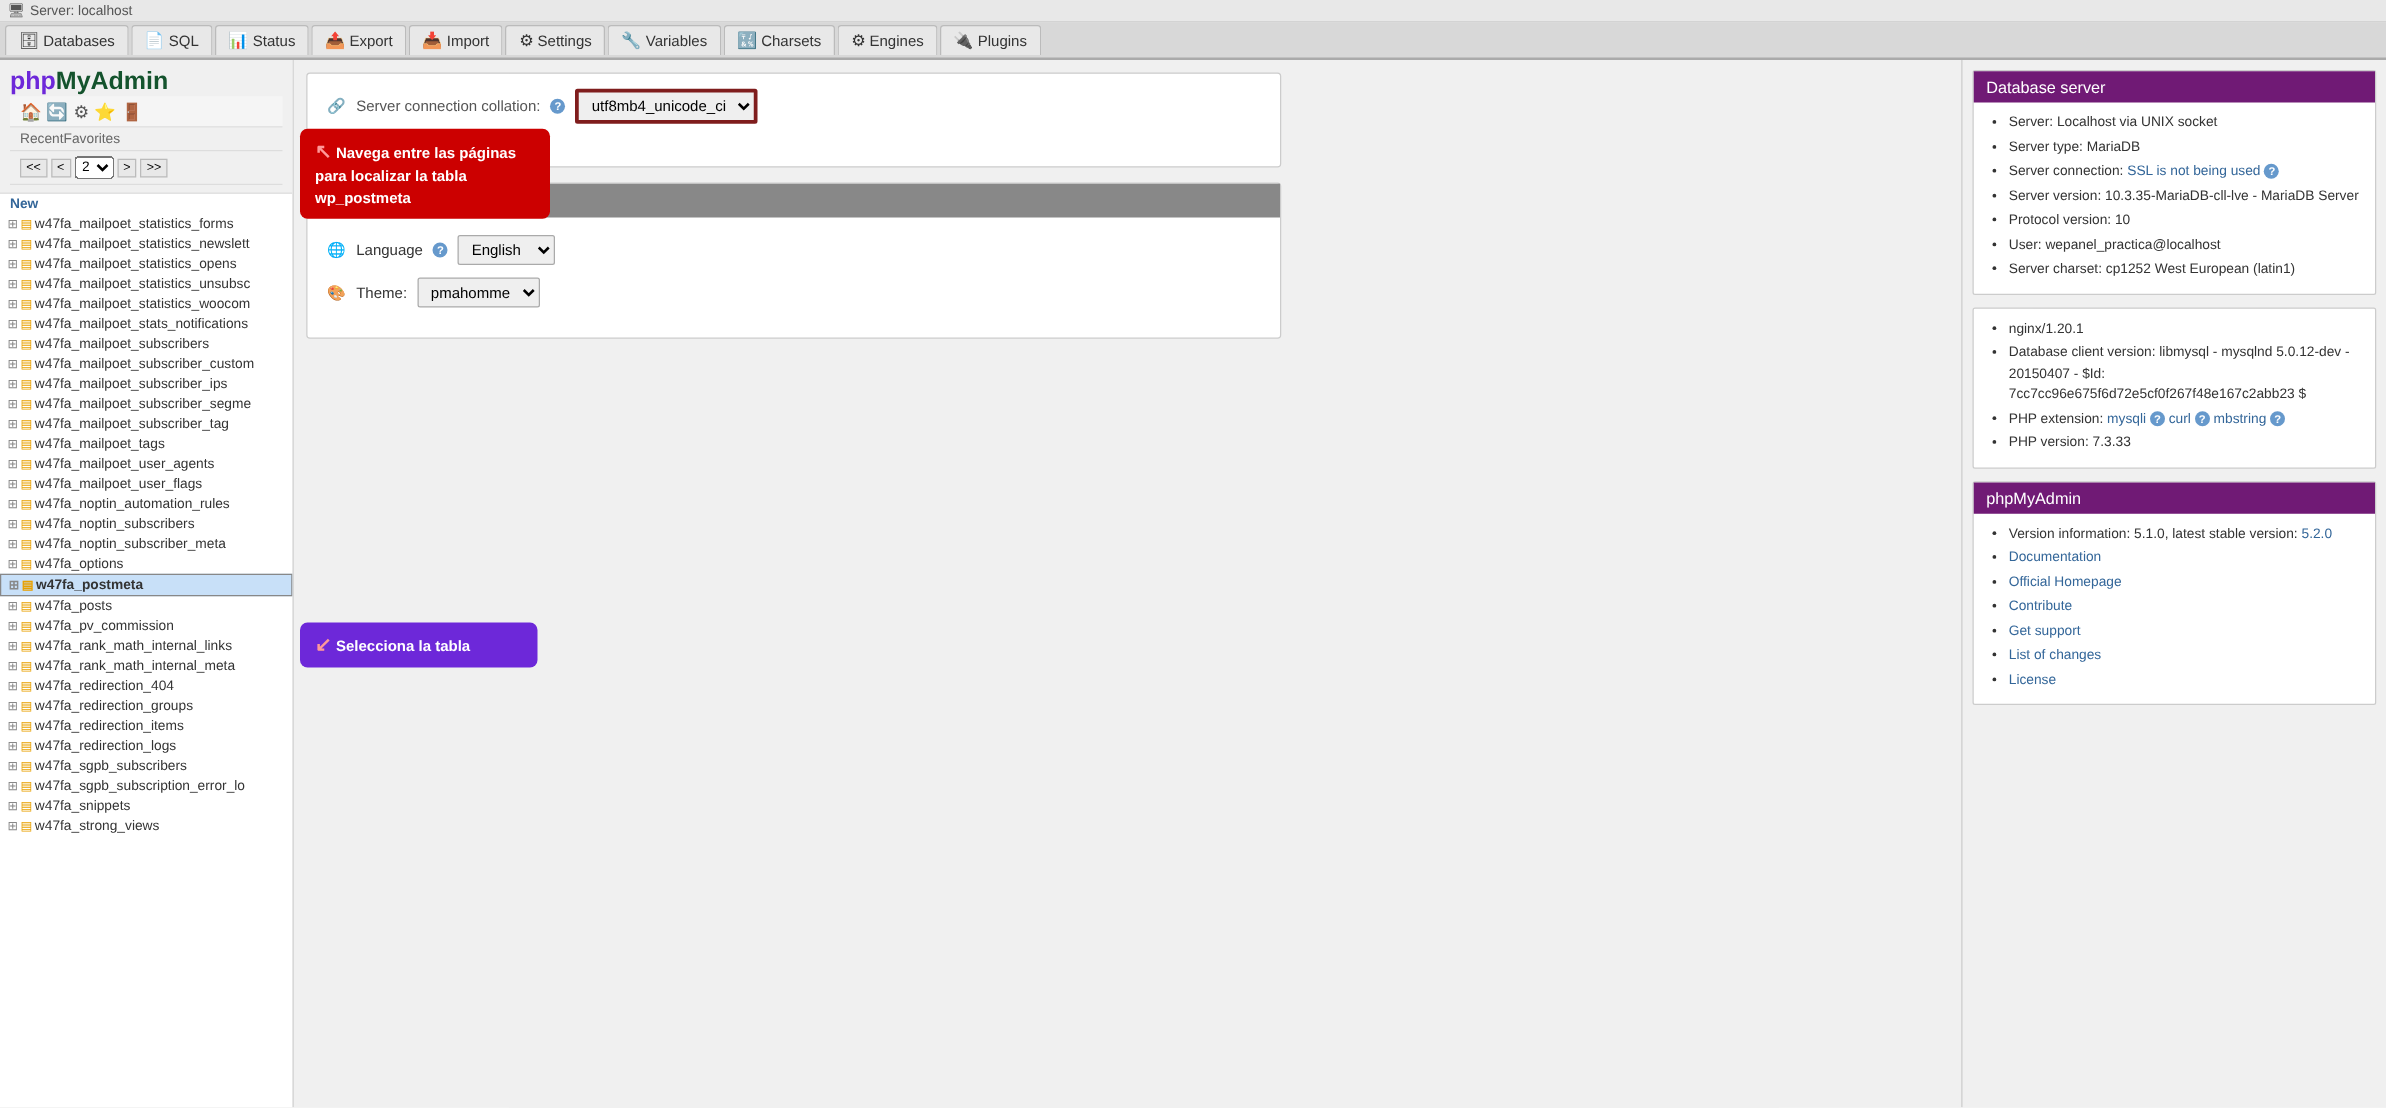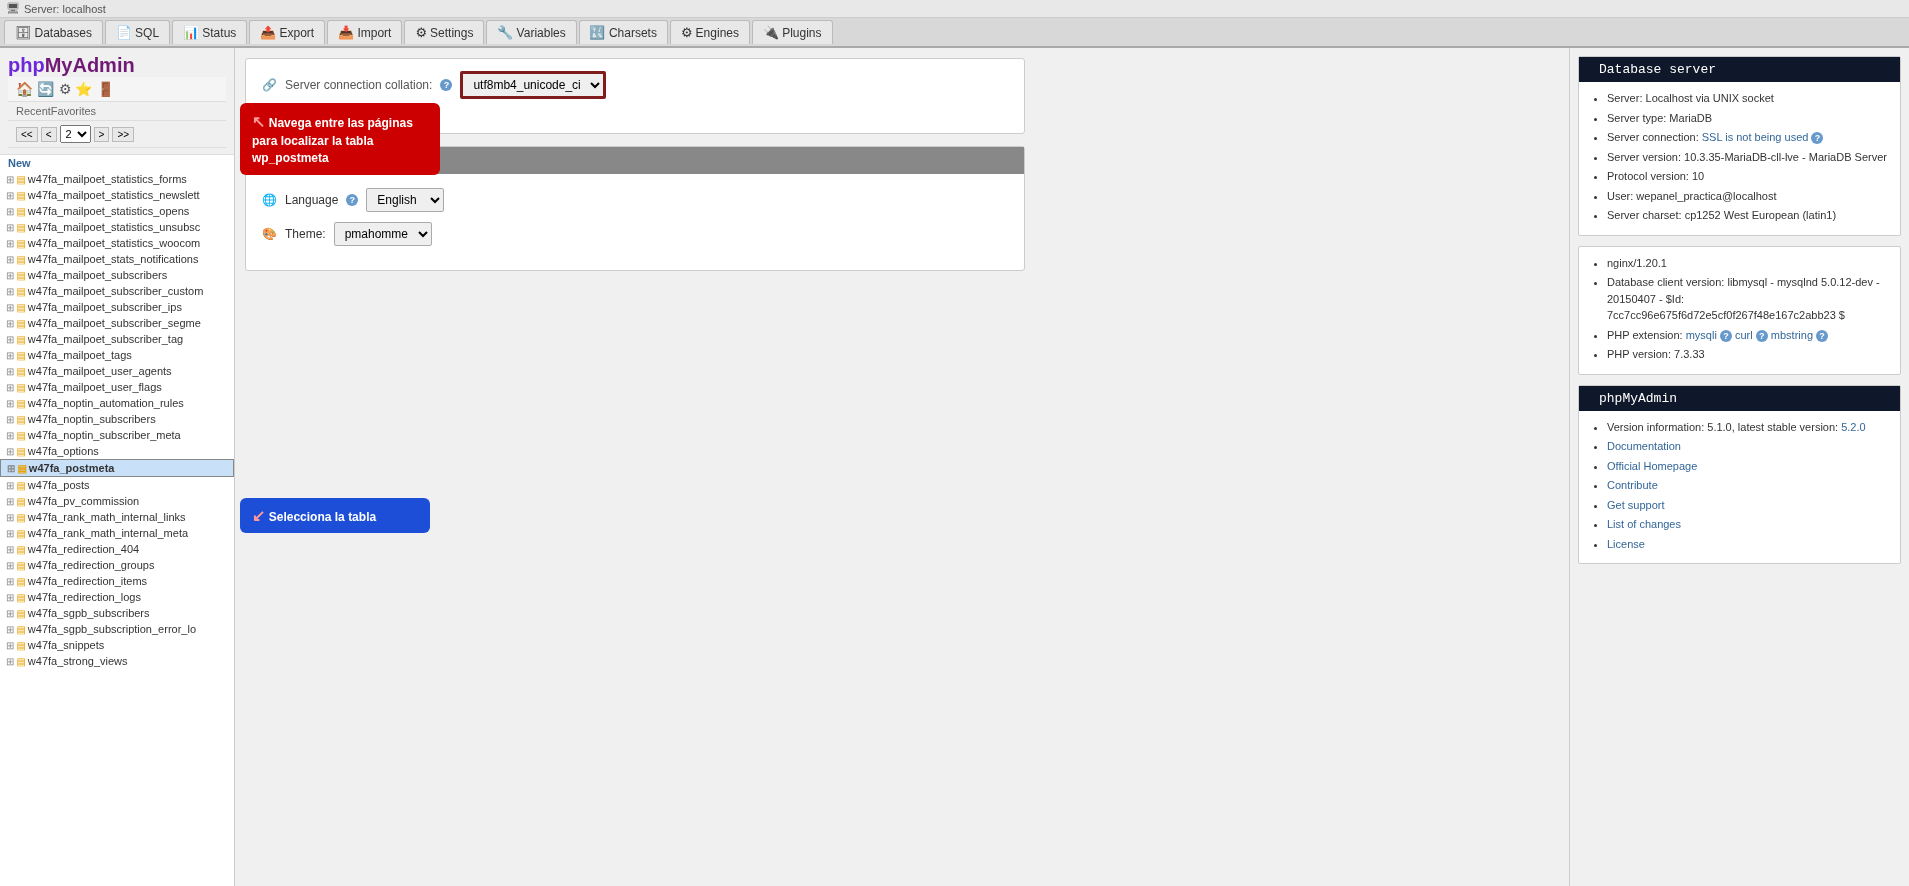--- a/index.html
+++ b/index.html
@@ -15,21 +15,21 @@
     .nav-tab .tab-icon { font-size: 13px; }
 
     
     #main { display: flex; flex: 1; overflow: hidden; }
 
     
     #sidebar { width: 235px; background: #fff; border-right: 1px solid #ccc; overflow-y: auto; overflow-x: hidden; display: flex; flex-direction: column; }
     #sidebar-header { padding: 6px 8px; background: #f0f0f0; border-bottom: 1px solid #ddd; }
     .logo-text { font-size: 20px; font-weight: bold; }
     .logo-php { color: #6d28d9; }
-    .logo-myadmin { color: #701a75; }
+    .logo-myadmin { color: #14532d; }
     #sidebar-nav-icons { display: flex; align-items: center; gap: 4px; padding: 4px 8px; border-bottom: 1px solid #ddd; background: #f5f5f5; }
     #sidebar-nav-icons span { font-size: 14px; cursor: pointer; color: #555; }
     #sidebar-links { display: flex; gap: 0; padding: 3px 8px; border-bottom: 1px solid #ddd; font-size: 11px; }
     #sidebar-links a { color: #666; text-decoration: none; cursor: pointer; }
     #pagination { display: flex; align-items: center; gap: 3px; padding: 4px 8px; border-bottom: 1px solid #ddd; font-size: 11px; }
     #pagination button { font-size: 10px; padding: 1px 4px; cursor: pointer; background: #e8e8e8; border: 1px solid #bbb; }
     #pagination select { font-size: 11px; padding: 1px; }
     .tree-item { display: flex; align-items: center; padding: 2px 4px 2px 6px; cursor: pointer; font-size: 11px; color: #333; white-space: nowrap; overflow: hidden; text-overflow: ellipsis; }
     .tree-item.selected { background: #c8e0f8; border: 1px solid #888; font-weight: bold; }
     .tree-item .expand-icon { font-size: 10px; color: #888; margin-right: 2px; flex-shrink: 0; }
@@ -51,30 +51,30 @@
     
     .section-header-gray { background: #888; color: #fff; padding: 6px 12px; font-size: 13px; font-weight: normal; }
     .appearance-body { padding: 14px 16px; }
     .appearance-row { display: flex; align-items: center; gap: 8px; margin-bottom: 10px; font-size: 12px; }
     .appearance-row label { display: flex; align-items: center; gap: 4px; }
     .appearance-row select { padding: 3px 6px; font-size: 12px; border: 1px solid #aaa; border-radius: 2px; }
 
     
     #right-panel { width: 340px; overflow-y: auto; padding: 8px; background: #f0f0f0; border-left: 1px solid #ccc; }
     .info-box { background: #fff; border: 1px solid #ccc; border-radius: 2px; margin-bottom: 10px; }
-    .info-box-header { background: #0f172a; color: #fff; padding: 5px 20px; font-size: 13px; font-family: Liberation Mono, monospace; }
+    .info-box-header { background: #701a75; color: #fff; padding: 5px 10px; font-size: 13px; }
     .info-box-body { padding: 8px 10px; }
     .info-box-body ul { list-style: disc; padding-left: 18px; }
     .info-box-body ul li { margin-bottom: 3px; font-size: 11px; color: #333; line-height: 1.5; }
     .info-box-body ul li a { color: #336699; text-decoration: none; }
 
     
     .annotation-container { position: relative; }
     .sidebar-annotation { position: absolute; left: 240px; top: 55px; background: #cc0000; color: #fff; border-radius: 6px; padding: 8px 12px; font-size: 12px; font-weight: bold; z-index: 100; width: 200px; pointer-events: none; line-height: 1.4; }
-    .sidebar-annotation2 { position: absolute; left: 240px; top: 450px; background: #1d4ed8; color: #fff; border-radius: 6px; padding: 8px 12px; font-size: 12px; font-weight: bold; z-index: 100; width: 190px; pointer-events: none; }
+    .sidebar-annotation2 { position: absolute; left: 240px; top: 450px; background: #6d28d9; color: #fff; border-radius: 6px; padding: 8px 12px; font-size: 12px; font-weight: bold; z-index: 100; width: 190px; pointer-events: none; }
 
     
     ::-webkit-scrollbar { width: 8px; height: 8px; }
     ::-webkit-scrollbar-track { background: #f1f1f1; }
     ::-webkit-scrollbar-thumb { background: #bbb; border-radius: 4px; }
 
     .info-icon { display: inline-block; width: 12px; height: 12px; border-radius: 50%; background: #6699cc; color: #fff; font-size: 9px; text-align: center; line-height: 12px; font-weight: bold; cursor: pointer; }
   </style>
 </head>
 <body>

